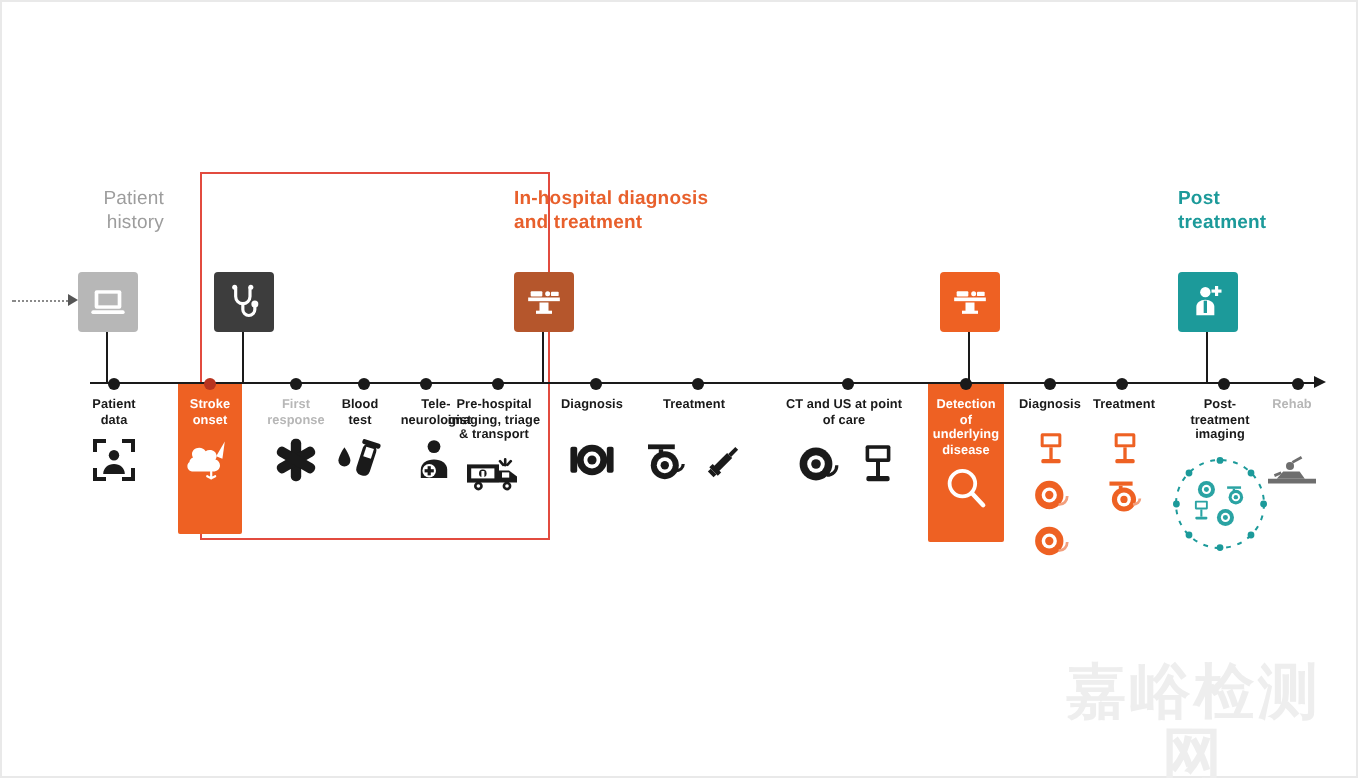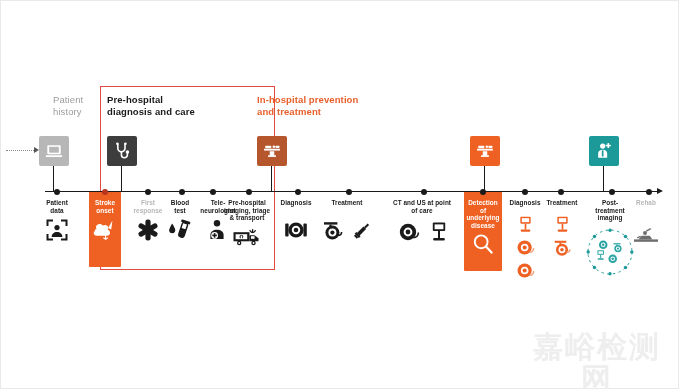--- a/index.html
+++ b/index.html
@@ -106,50 +106,46 @@
 <body>
 
 <div id="frame">
   <div id="canvas">
 
     <div class="abs" id="redbox" style="left:99px;top:85px;width:175px;height:184px;"></div>
 
     <div id="entry-arrow" style="left:5px;top:149px;width:28px;"></div>
     <div id="entry-head" style="left:33px;top:146px;"></div>
 
-    <div class="abs" style="left:52px;top:93px;width:58px;">
+    <div class="abs" style="left:23px;top:93px;width:58px;text-align:right;">
       <div class="phase-title gray">Patient
 history</div>
     </div>
     <div class="abs phase-icon" style="left:38px;top:135px;background:#b7b7b7;">
       <svg width="20" height="20" viewBox="0 0 24 24" aria-hidden="true">
         <rect x="4" y="5" width="16" height="11" rx="1.2" fill="#ffffff"></rect>
         <rect x="6.2" y="7" width="11.6" height="7" fill="#b7b7b7"></rect>
         <rect x="2" y="17" width="20" height="2.2" rx="1.1" fill="#ffffff"></rect>
       </svg>
     </div>
     <div class="stem" style="left:52px;top:165px;height:26px;"></div>
 
-    <div class="abs" style="left:106px;top:93px;width:120px;">
-      <div class="phase-title dark">Pre-hospital
-diagnosis and care</div>
-    </div>
     <div class="abs phase-icon" style="left:106px;top:135px;background:#3d3d3d;">
       <svg width="20" height="20" viewBox="0 0 24 24" aria-hidden="true">
         <path d="M7 3.5v5.2a4.3 4.3 0 0 0 8.6 0V3.5" fill="none" stroke="#ffffff" stroke-width="1.9" stroke-linecap="round"></path>
         <path d="M11.3 13.1v3.4a3.6 3.6 0 0 0 7.2 0v-1.6" fill="none" stroke="#ffffff" stroke-width="1.9" stroke-linecap="round"></path>
         <circle cx="18.5" cy="13.2" r="2.1" fill="#ffffff"></circle>
         <circle cx="6.4" cy="3.2" r="1.5" fill="#ffffff"></circle>
         <circle cx="16.1" cy="3.2" r="1.5" fill="#ffffff"></circle>
       </svg>
     </div>
     <div class="stem" style="left:120px;top:165px;height:26px;"></div>
 
     <div class="abs" style="left:256px;top:93px;width:130px;">
-      <div class="phase-title rust">In-hospital prevention
+      <div class="phase-title rust">In-hospital diagnosis
 and treatment</div>
     </div>
     <div class="abs phase-icon" style="left:256px;top:135px;background:#b5562c;">
       <svg width="20" height="20" viewBox="0 0 24 24" aria-hidden="true">
         <rect x="2.5" y="9.3" width="19" height="2.2" fill="#ffffff"></rect>
         <rect x="4" y="5.6" width="7" height="3.1" rx=".6" fill="#ffffff"></rect>
         <circle cx="14.2" cy="7" r="1.5" fill="#ffffff"></circle>
         <rect x="16.2" y="5.8" width="4.6" height="2.6" rx=".5" fill="#ffffff"></rect>
         <rect x="9.3" y="12.3" width="5.4" height="5.6" fill="#ffffff"></rect>
         <rect x="7.2" y="17.2" width="9.6" height="1.9" fill="#ffffff"></rect>
@@ -162,20 +158,24 @@
         <rect x="2.5" y="9.3" width="19" height="2.2" fill="#ffffff"></rect>
         <rect x="4" y="5.6" width="7" height="3.1" rx=".6" fill="#ffffff"></rect>
         <circle cx="14.2" cy="7" r="1.5" fill="#ffffff"></circle>
         <rect x="16.2" y="5.8" width="4.6" height="2.6" rx=".5" fill="#ffffff"></rect>
         <rect x="9.3" y="12.3" width="5.4" height="5.6" fill="#ffffff"></rect>
         <rect x="7.2" y="17.2" width="9.6" height="1.9" fill="#ffffff"></rect>
       </svg>
     </div>
     <div class="stem" style="left:483px;top:165px;height:26px;"></div>
 
+    <div class="abs" style="left:588px;top:93px;width:80px;">
+      <div class="phase-title teal">Post
+treatment</div>
+    </div>
     <div class="abs phase-icon" style="left:588px;top:135px;background:#1c9a9a;">
       <svg width="20" height="20" viewBox="0 0 24 24" aria-hidden="true">
         <circle cx="10.4" cy="6.1" r="3.1" fill="#ffffff"></circle>
         <path d="M5 20v-5.1c0-2.6 2.4-4.3 5.4-4.3s5.4 1.7 5.4 4.3V20z" fill="#ffffff"></path>
         <rect x="9.4" y="11.2" width="2" height="7.4" fill="#1c9a9a"></rect>
         <rect x="16.2" y="2.4" width="1.9" height="6" fill="#ffffff"></rect>
         <rect x="14.1" y="4.5" width="6" height="1.9" fill="#ffffff"></rect>
       </svg>
     </div>
     <div class="stem" style="left:602px;top:165px;height:26px;"></div>

